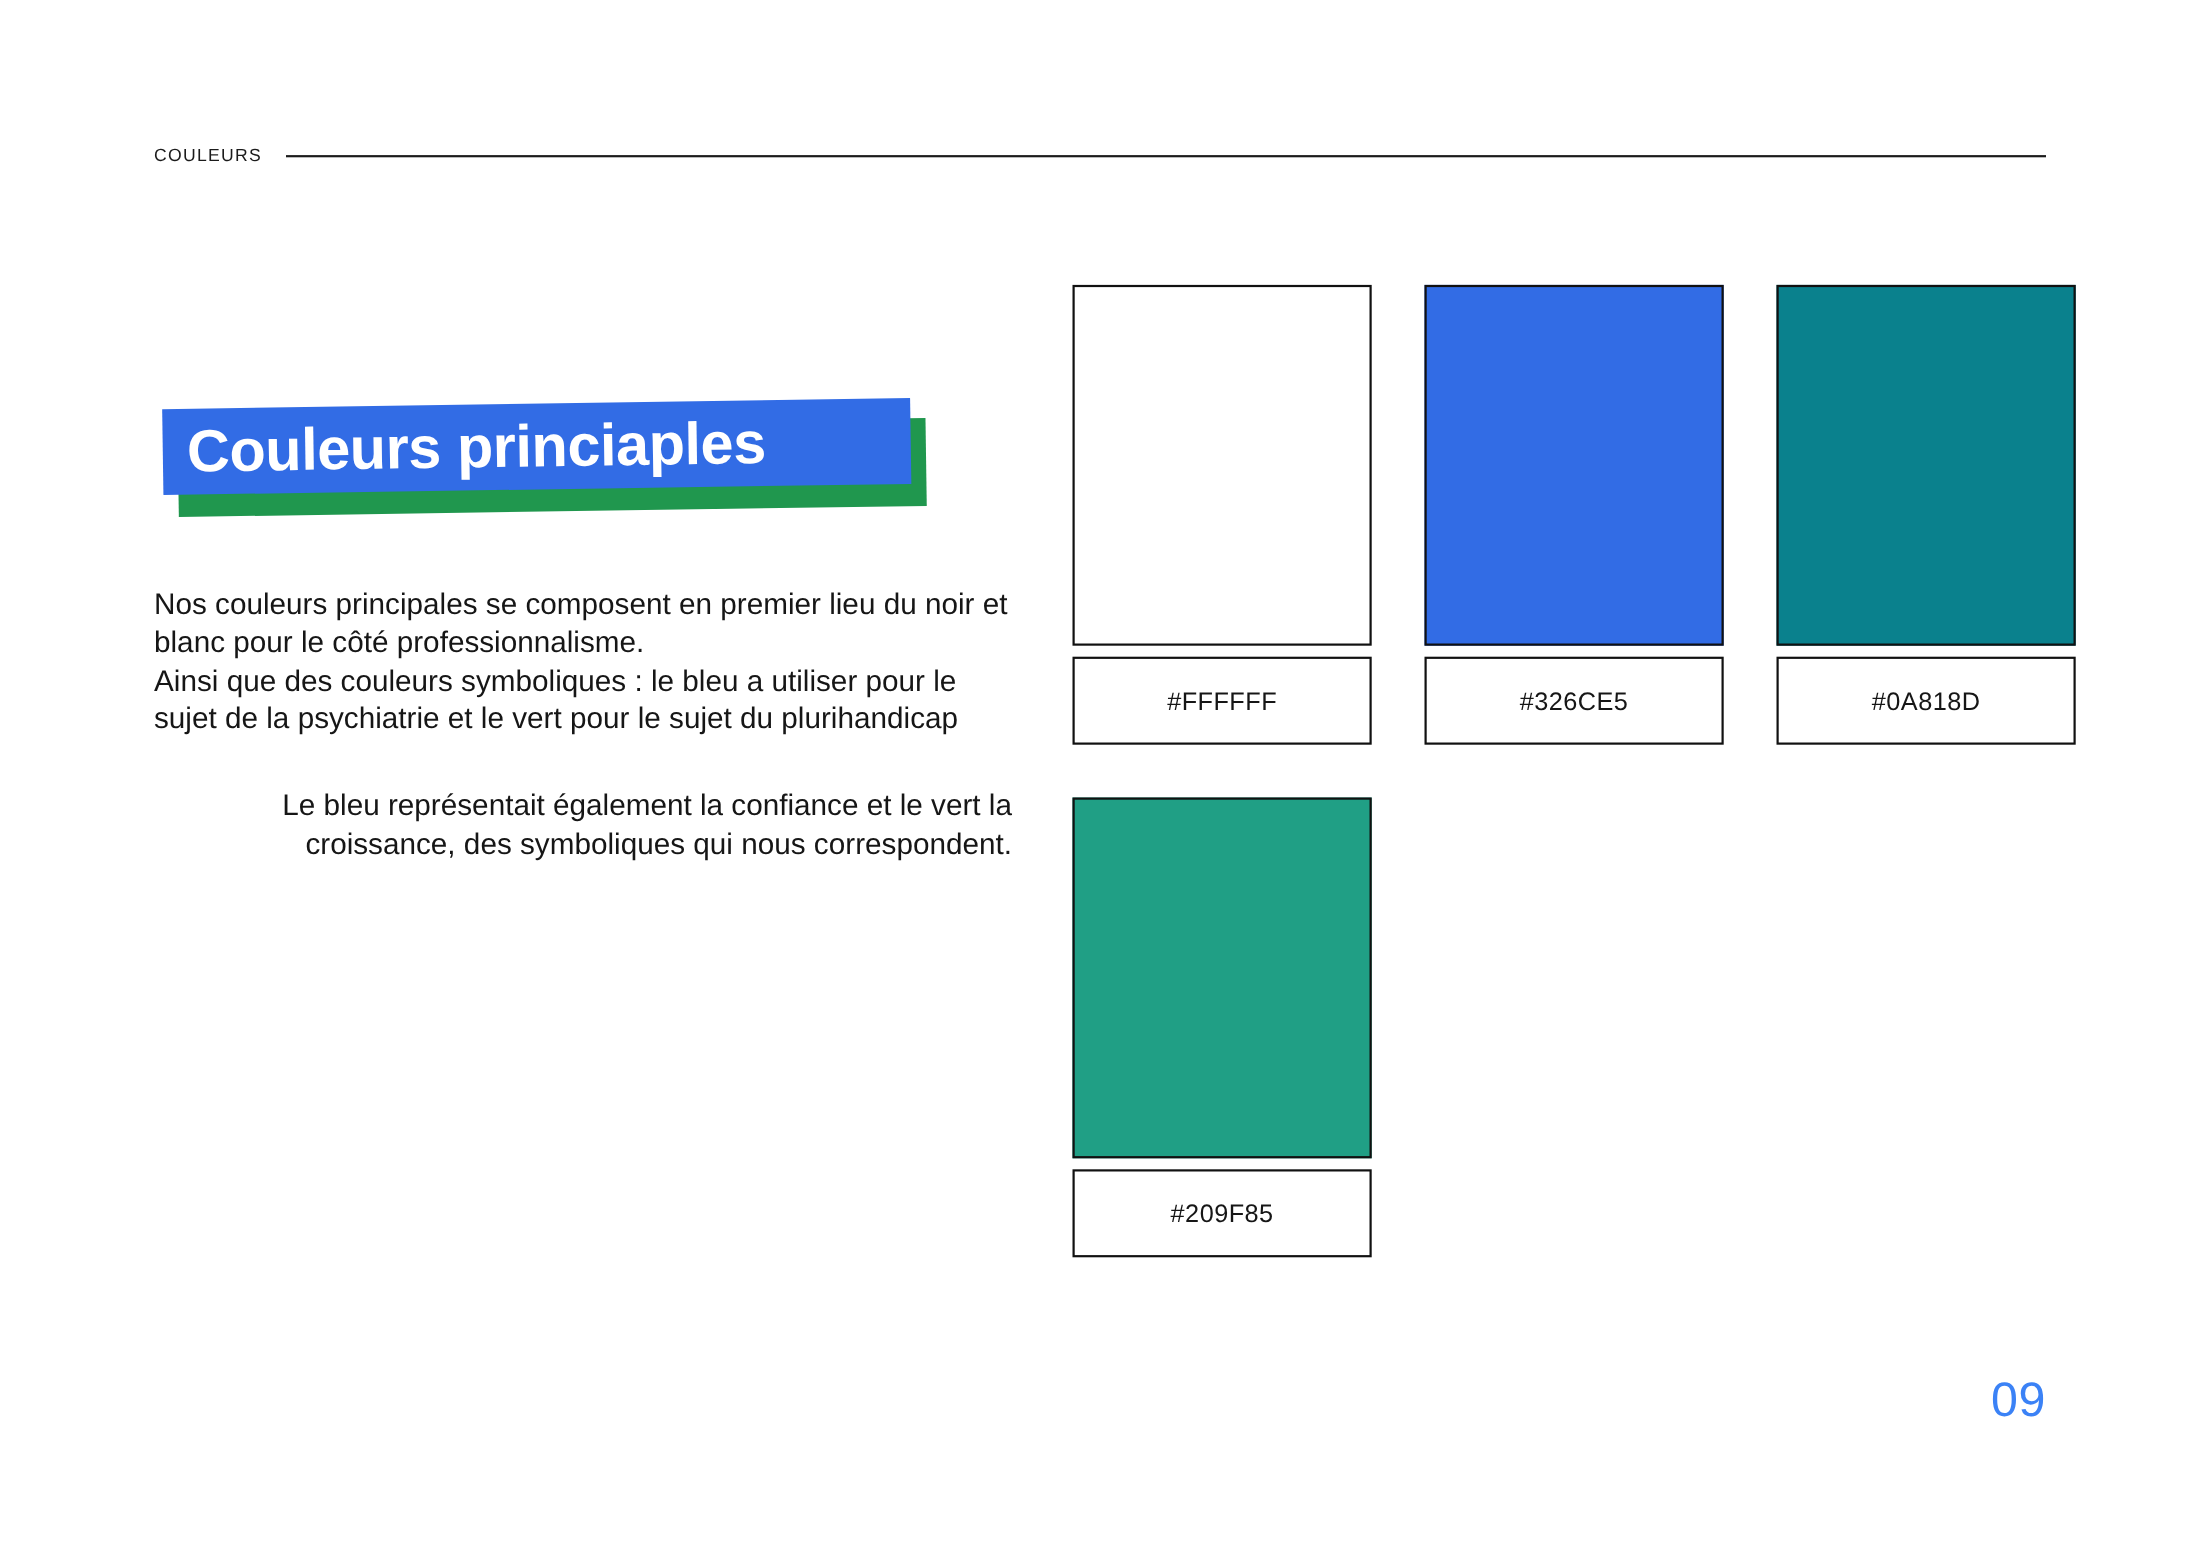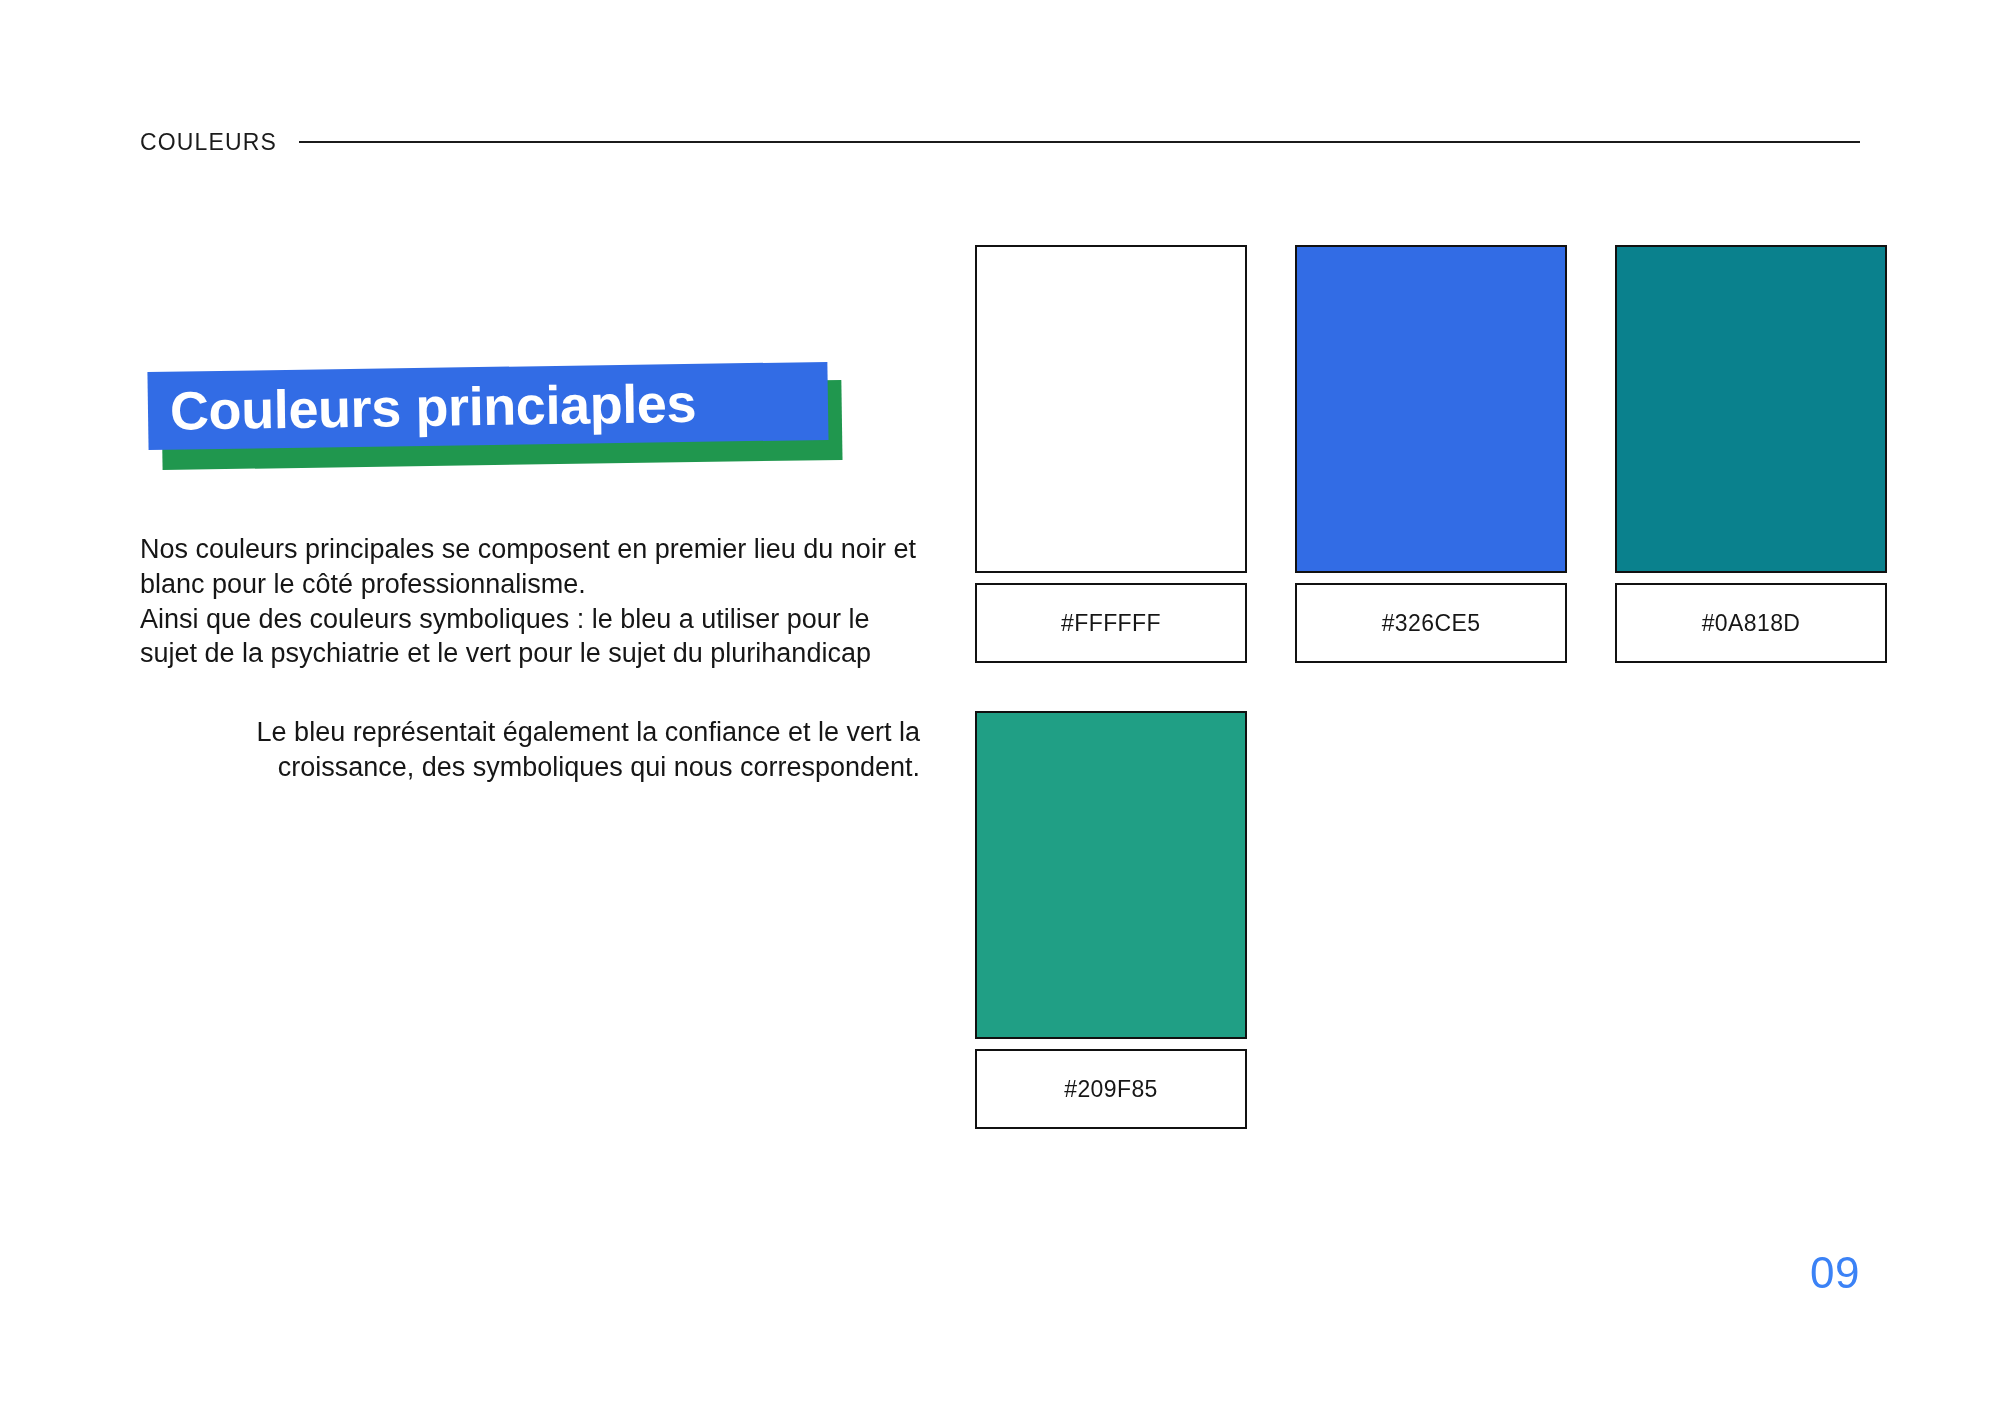--- a/index.html
+++ b/index.html
@@ -21,21 +21,21 @@
     position: absolute;
     left: 140px;
     top: 122px;
     width: 1720px;
     height: 40px;
     display: flex;
     align-items: center;
     gap: 22px;
   }
   #eyebrow-label {
-    font-size: 23px;
+    font-size: 16px;
     letter-spacing: 1.15px;
     font-weight: 400;
     color: #1b1b1b;
     white-space: nowrap;
   }
   #header-rule {
     flex: 1 1 auto;
     height: 0;
     border-top: 2.4px solid #1b1b1b;
   }
@@ -92,21 +92,21 @@
     font-weight: 400;
     white-space: pre-line;
   }
   #paragraph-one { margin-top: 62px; }
   #paragraph-two { margin-top: 44px; text-align: right; }
 
   
   #swatch-grid {
     position: absolute;
     left: 975px;
-    top: 245px;
+    top: 259px;
     width: 920px;
     display: grid;
     grid-template-columns: repeat(3, 272px);
     column-gap: 38px;
     row-gap: 54px;
     gap: 48px;
   }
   .swatch-cell {
     width: 272px;
   }

